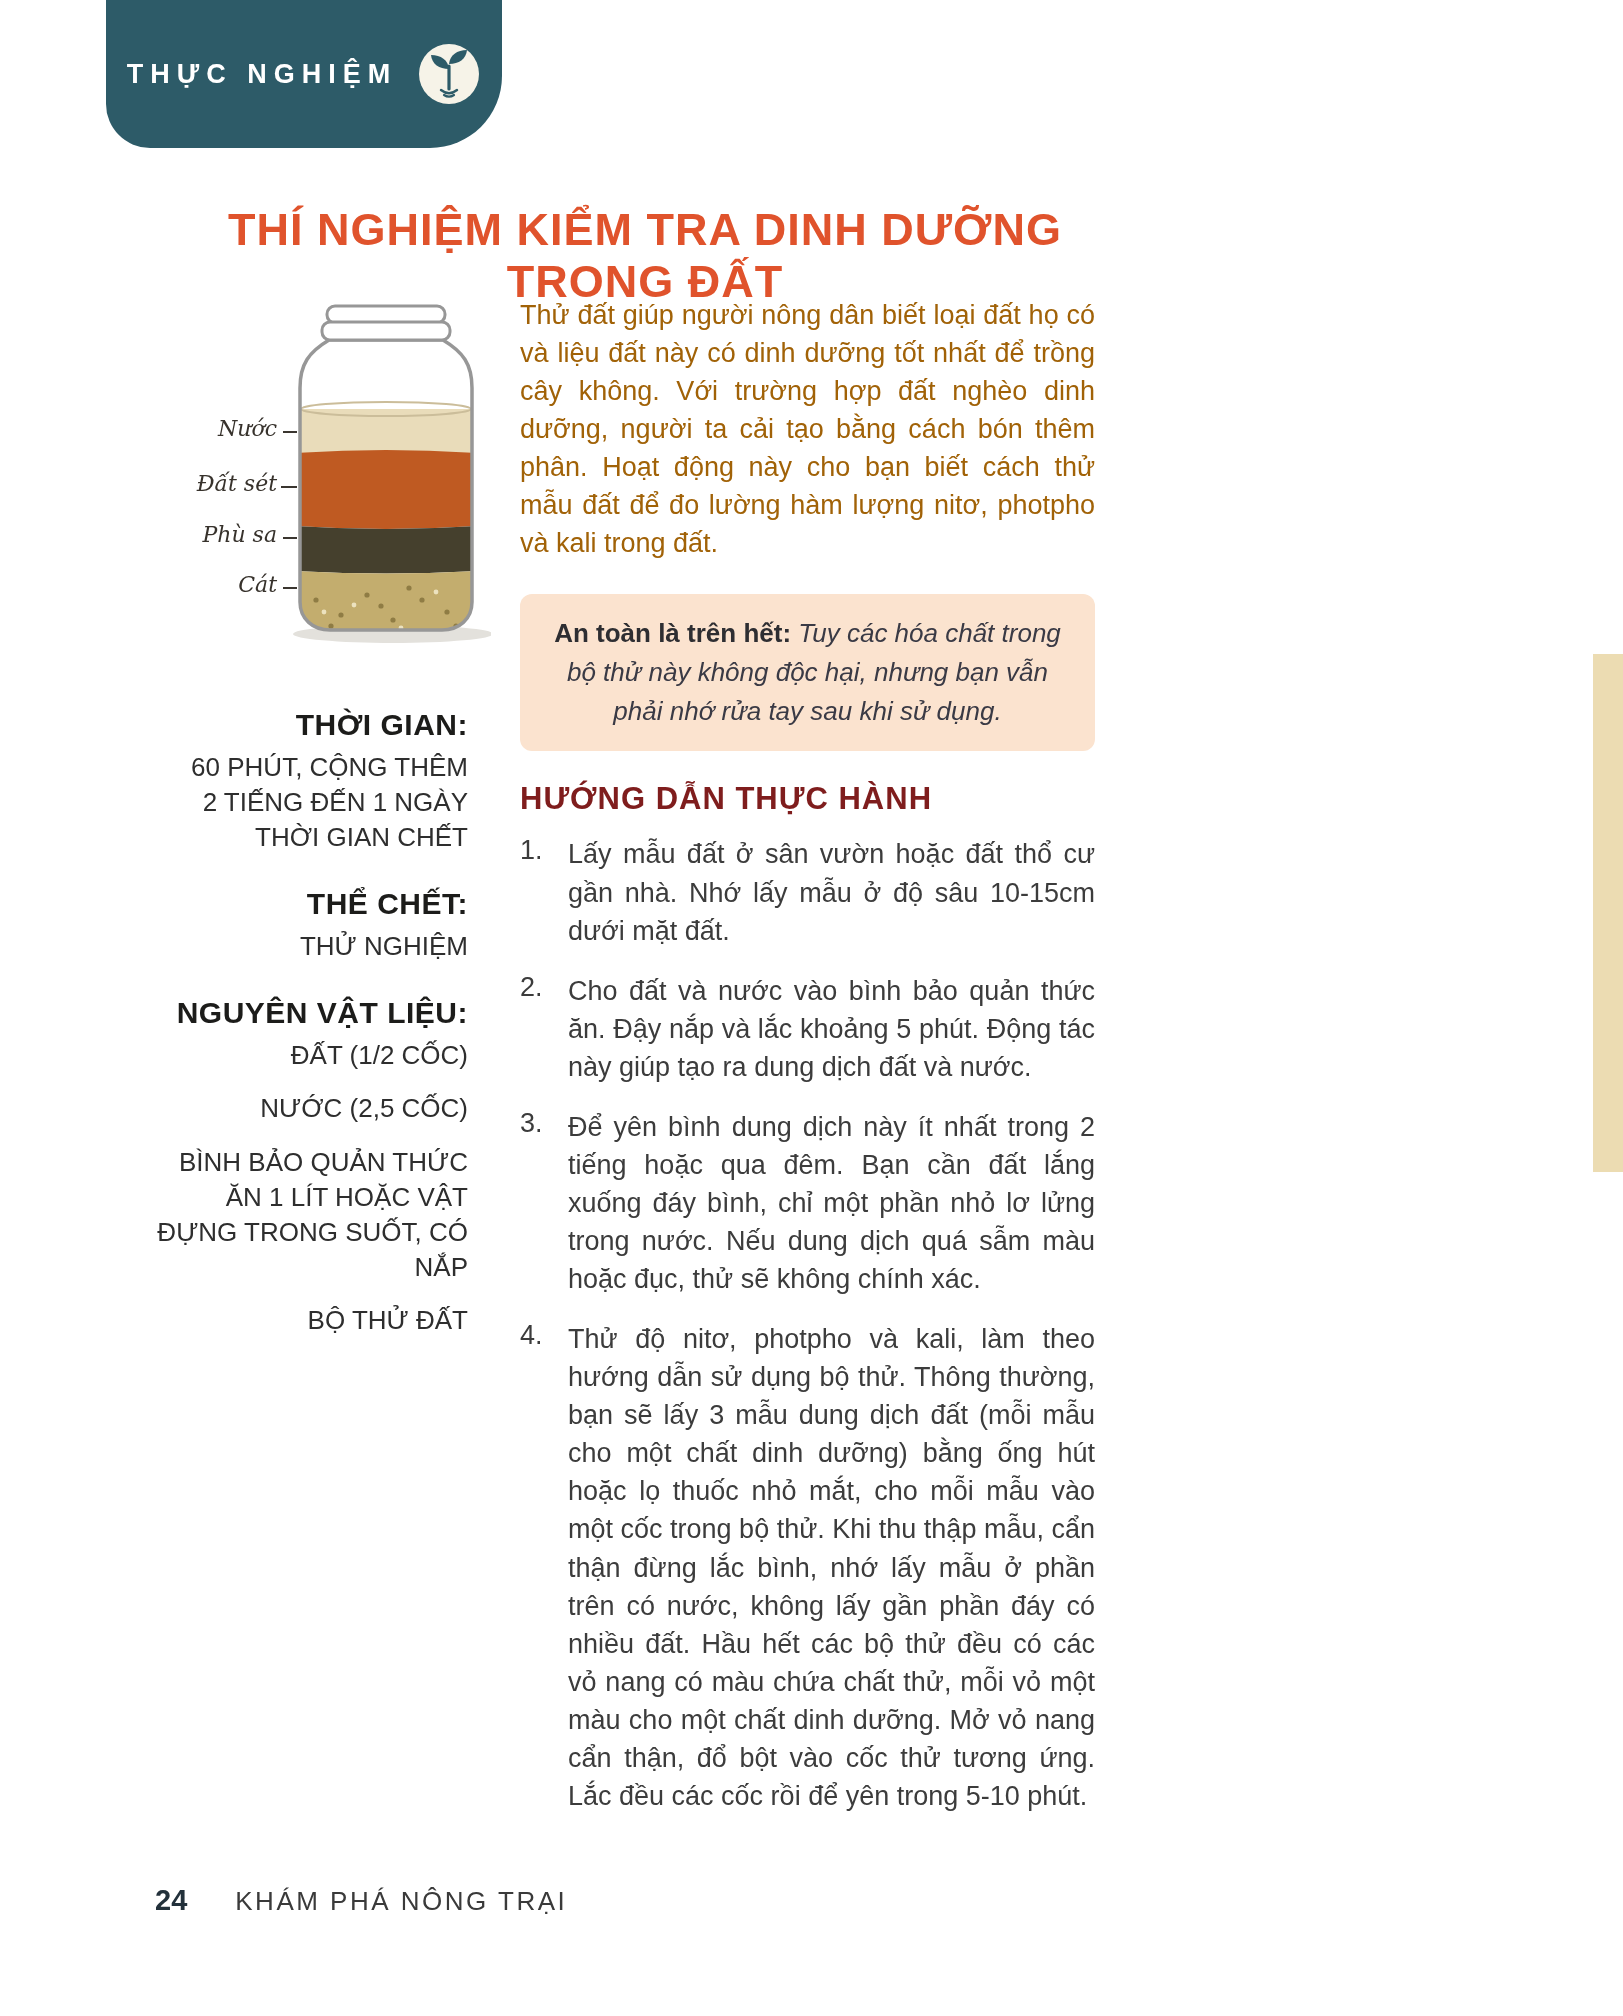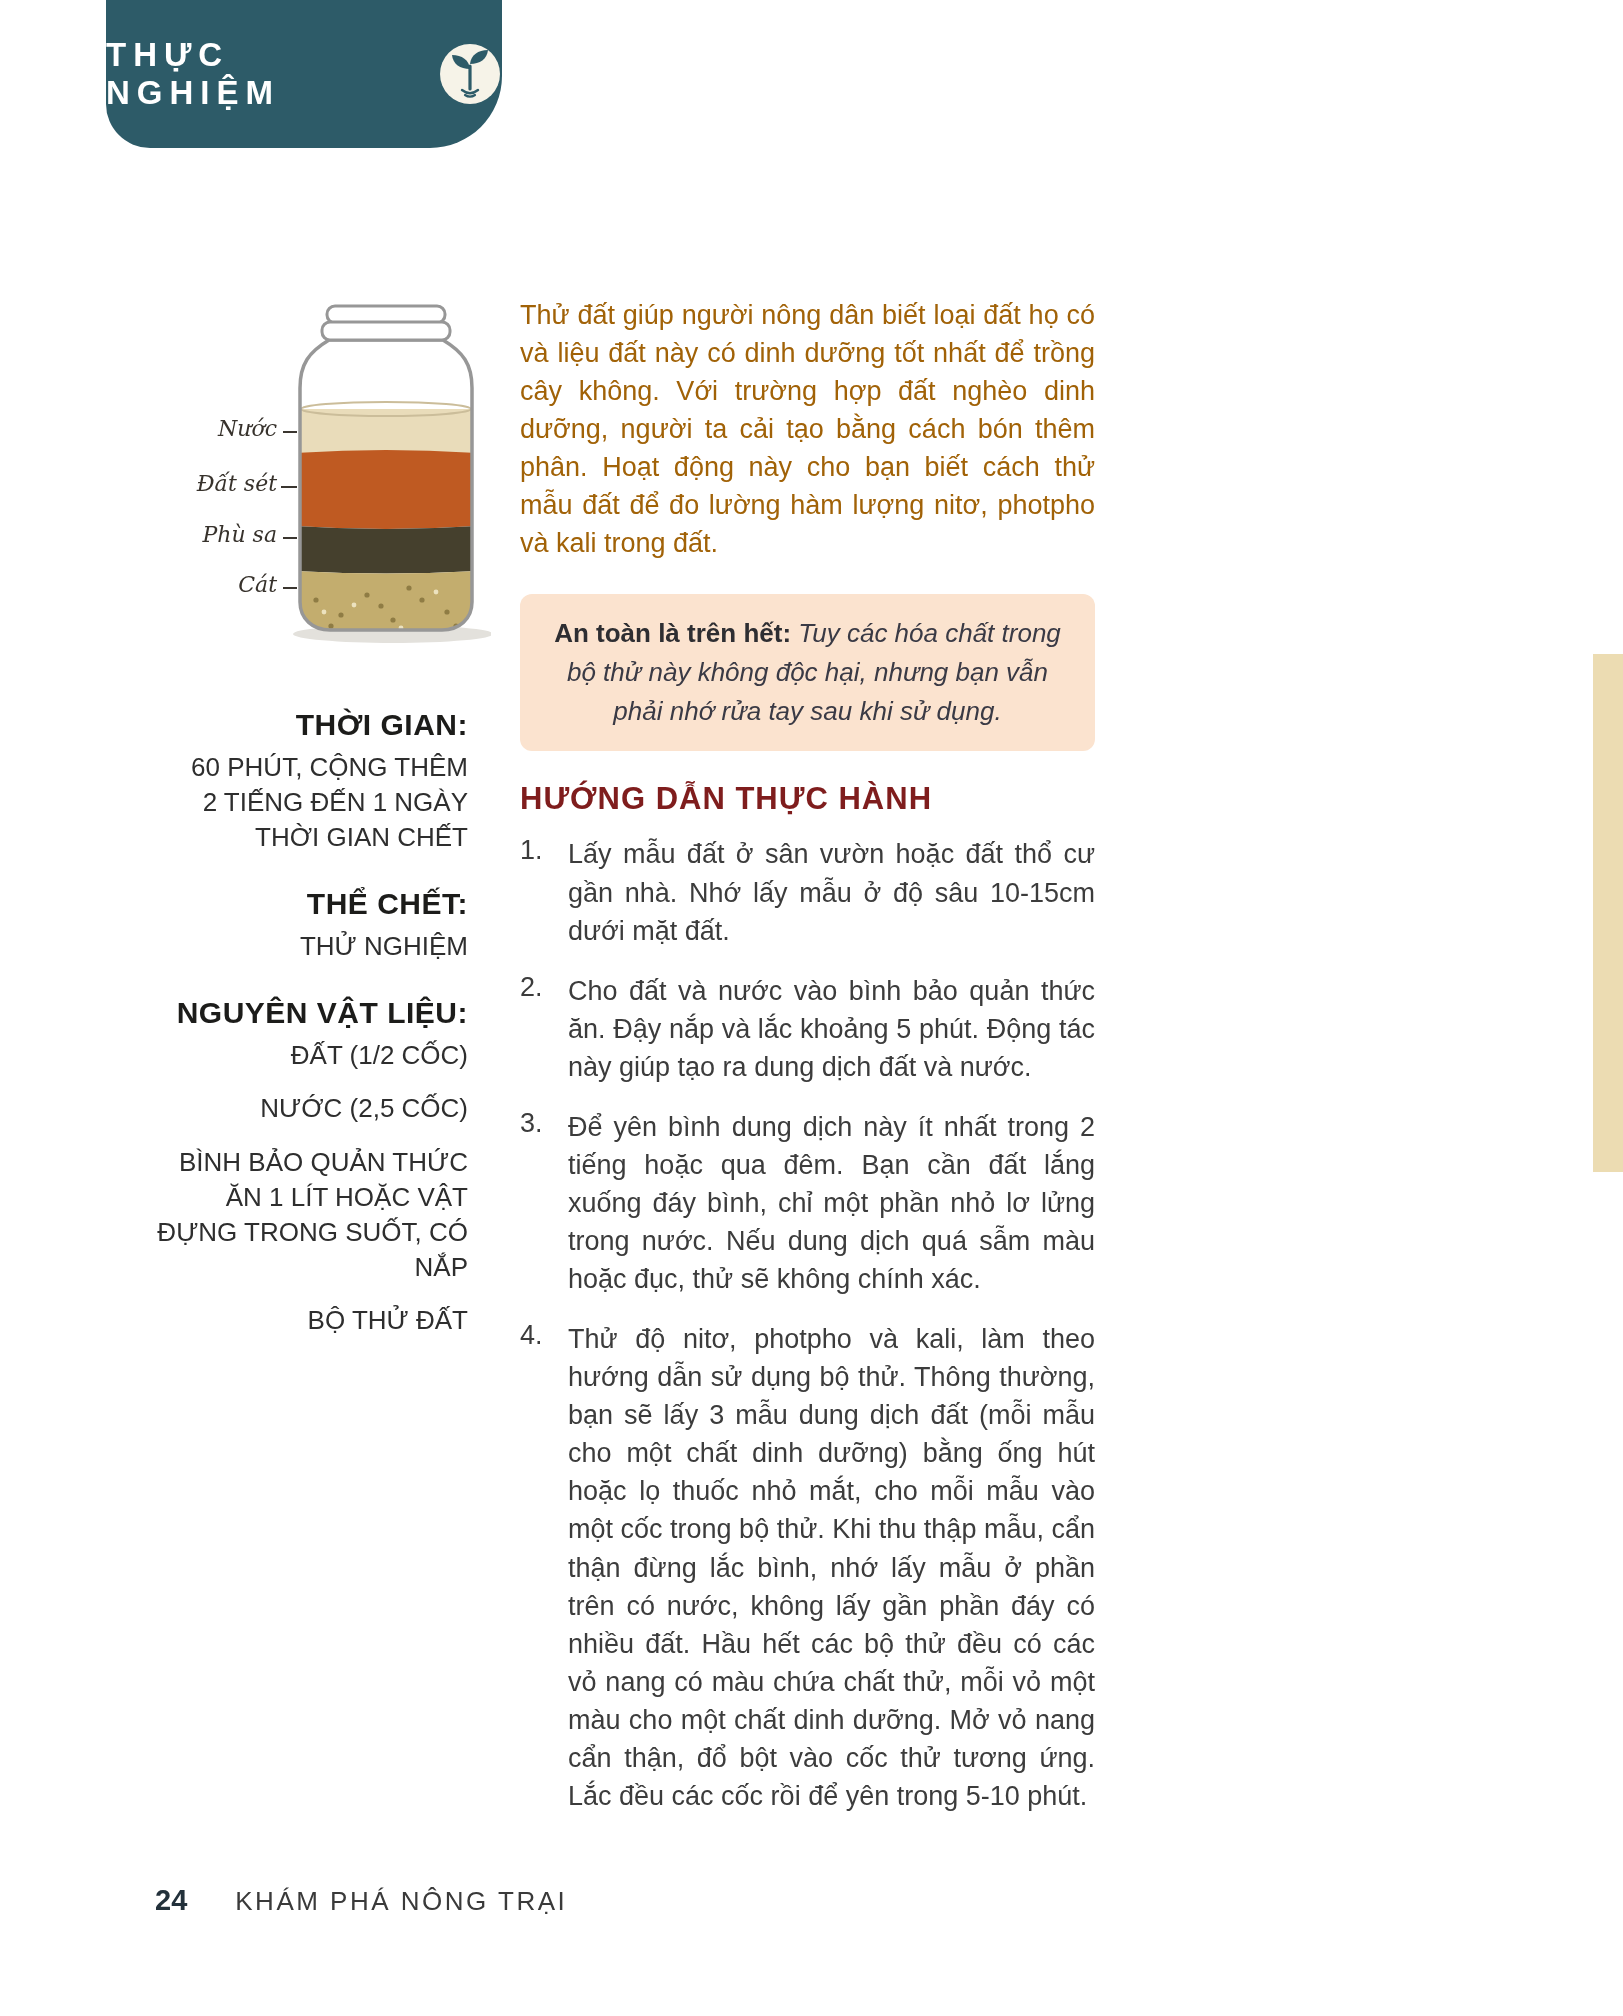--- a/index.html
+++ b/index.html
@@ -9,21 +9,21 @@
     font-family:"Liberation Sans", sans-serif; color:#3d3d3d; overflow:hidden;
   }
 
   
   .banner {
     position:absolute; left:106px; top:0; width:396px; height:148px;
     background:#2d5b68; border-radius:0 0 72px 44px;
     display:flex; align-items:center; justify-content:center; gap:20px;
   }
   .banner-label {
-    color:#ffffff; font-size:33px; font-weight:700; letter-spacing:7px;
+    color:#ffffff; font-size:27px; font-weight:700; letter-spacing:7px;
   }
   .banner-icon { width:64px; height:64px; flex:none; }
 
   
   .page-title {
     position:absolute; top:204px; left:140px; width:1010px;
     text-align:center; font-size:45px; font-weight:800;
     color:#e0532c; letter-spacing:1px; line-height:1.15;
   }
 
@@ -94,20 +94,21 @@
         <circle cx="32" cy="32" r="30" fill="#f6f3e8"></circle>
         <path d="M32 47 C32 37 32 31 32 24" stroke="#2d5b68" stroke-width="3.2" fill="none" stroke-linecap="round"></path>
         <path d="M32 27 C22 27 15 22 14 13 C24 13 31 18 32 27 Z" fill="#2d5b68"></path>
         <path d="M32 22 C42 22 49 17 50 8 C40 8 33 13 32 22 Z" fill="#2d5b68"></path>
         <path d="M24 48 C29 52 35 52 40 48" stroke="#2d5b68" stroke-width="2.4" fill="none" stroke-linecap="round"></path>
         <path d="M27 53 C30 55 34 55 37 53" stroke="#2d5b68" stroke-width="2.2" fill="none" stroke-linecap="round"></path>
       </svg>
     </span>
   </div>
 
+  <div class="page-title">THÍ NGHIỆM KIỂM TRA DINH DƯỠNG TRONG ĐẤT</div>
 
   <div class="left-col">
     <div class="jar-wrap">
       <svg width="300" height="350" viewBox="0 0 300 350">
         <defs>
           <clipPath id="jarClip">
             <path d="M138,40 L252,40 C272,52 281,64 281,88 L281,302 C281,319 268,330 251,330 L139,330 C122,330 109,319 109,302 L109,88 C109,64 118,52 138,40 Z"></path>
           </clipPath>
         </defs>
 

